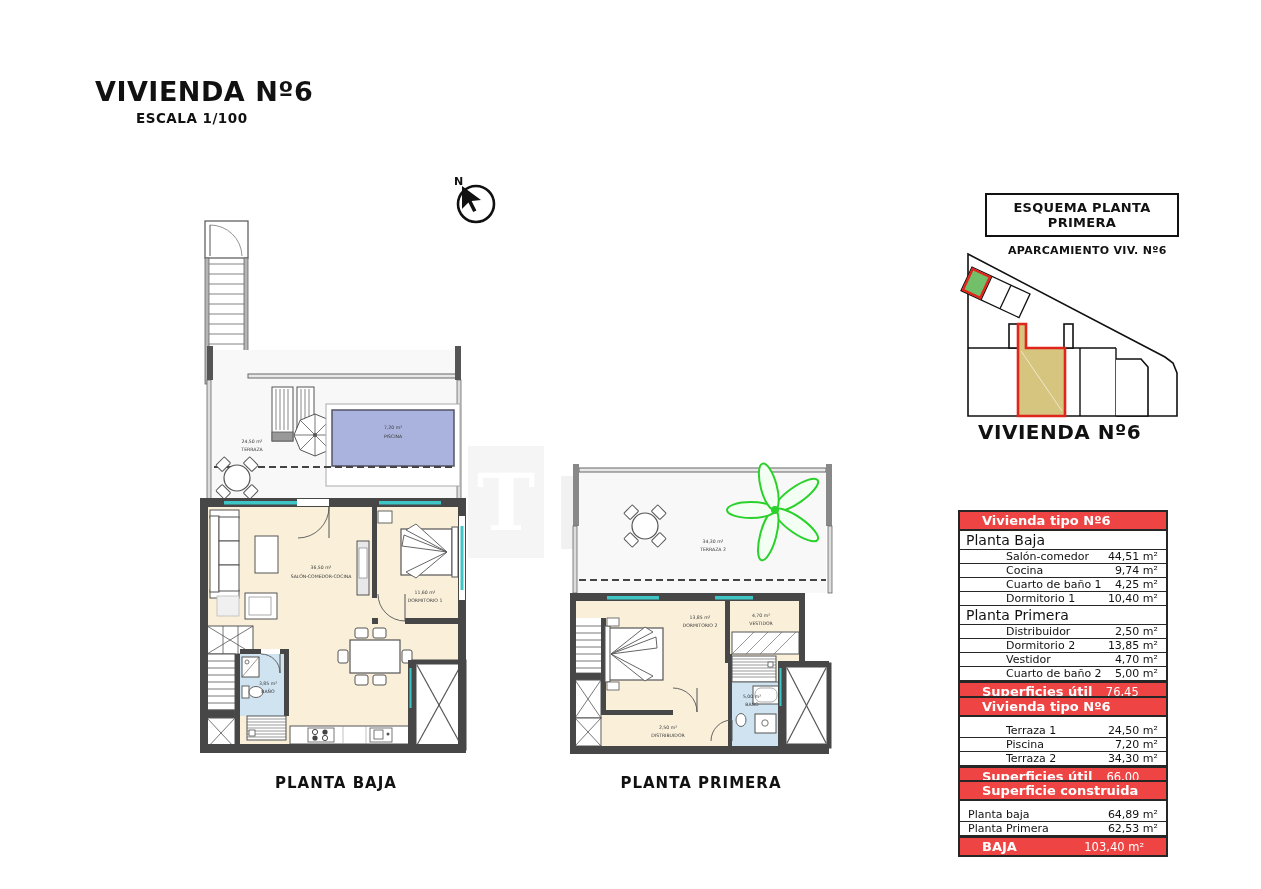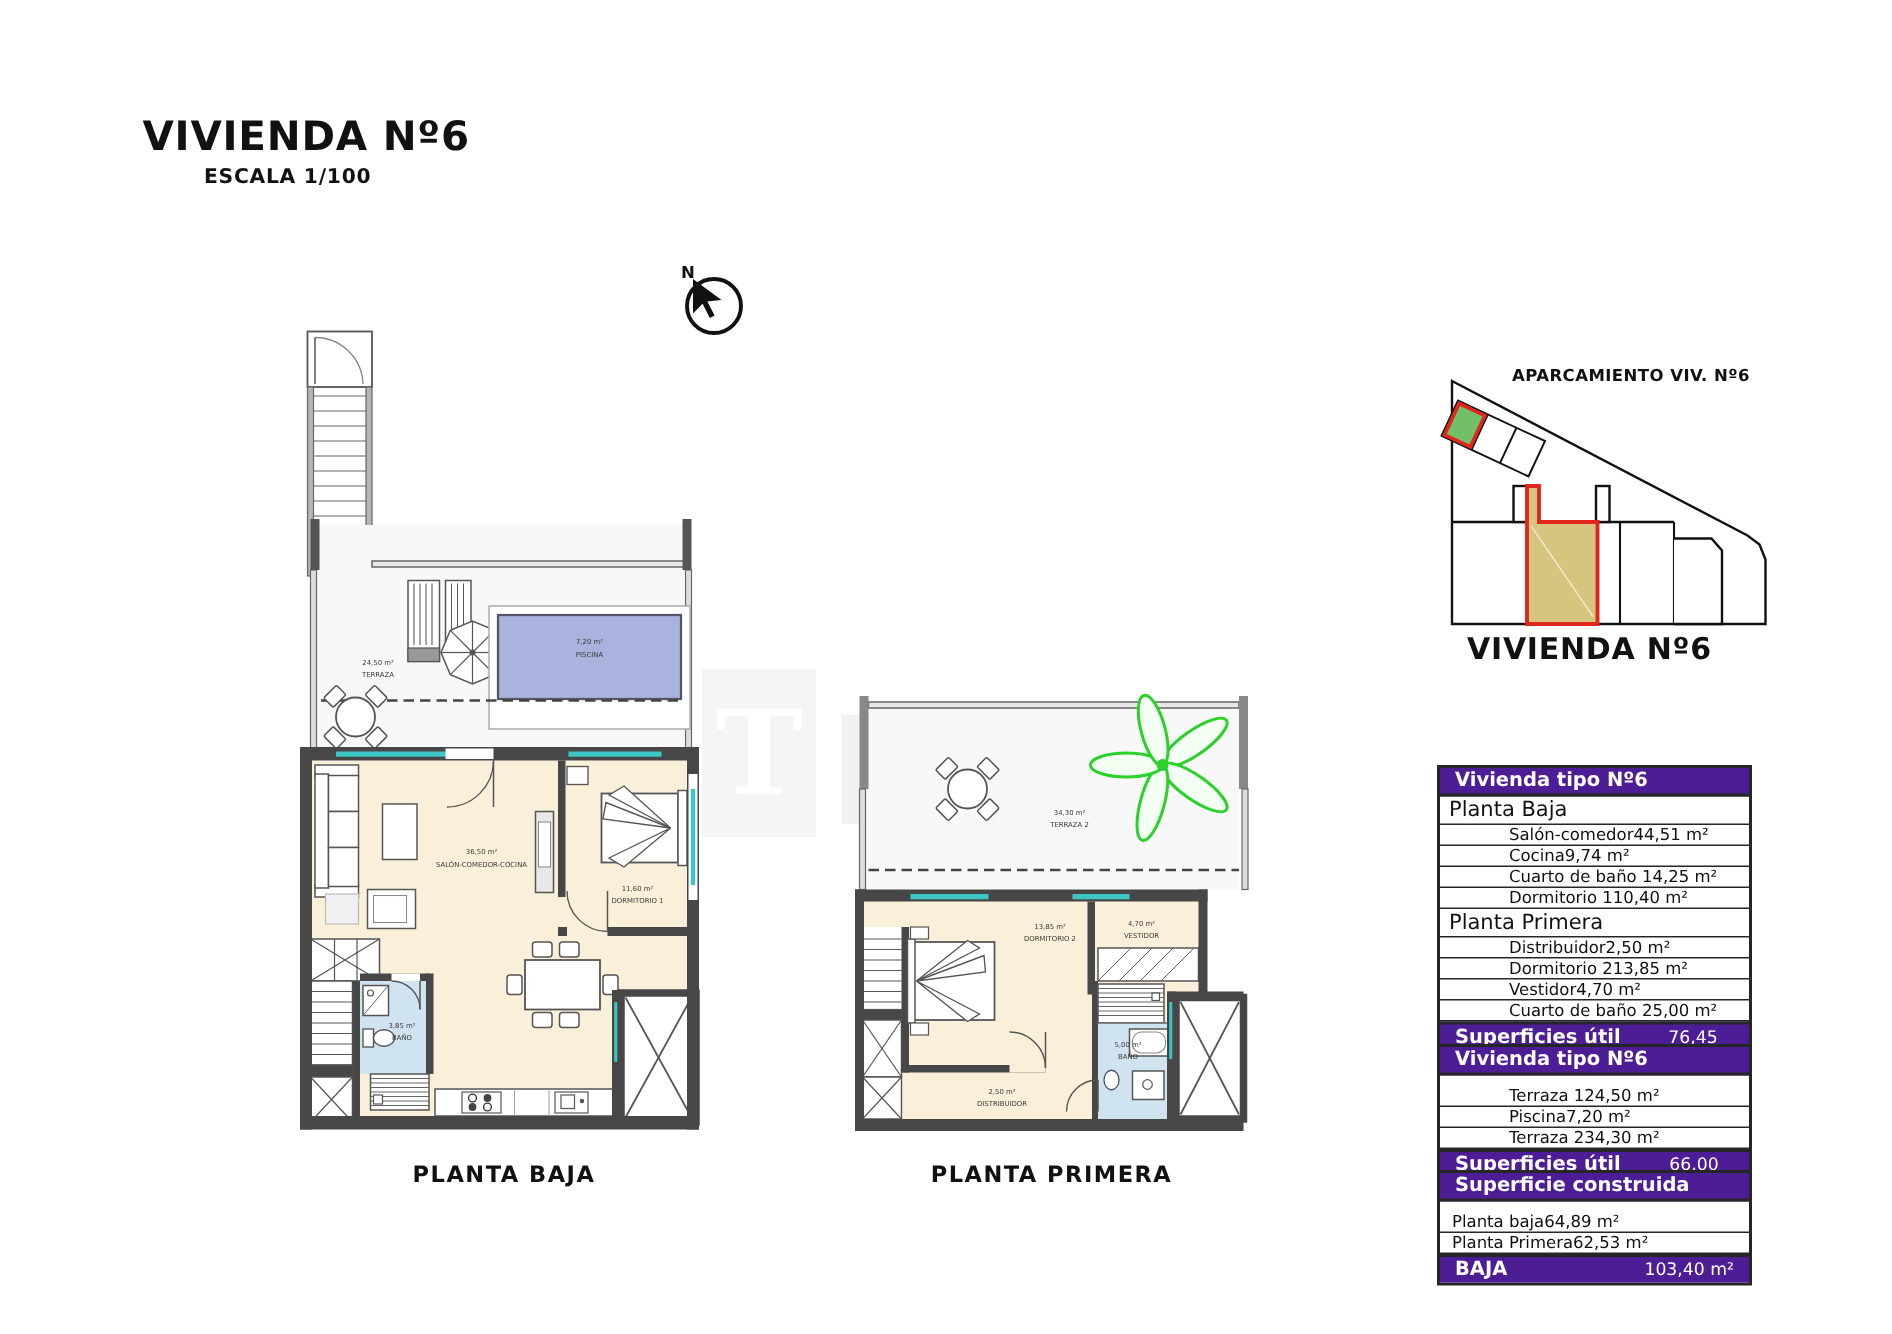--- a/index.html
+++ b/index.html
@@ -16,27 +16,27 @@
            display:flex;align-items:center;justify-content:center;}
   #wm-logo span{font-family:"DejaVu Serif",serif;font-size:78px;color:#ffffff;font-weight:700;}
   #wm-text{left:552px;top:408px;font-size:100px;font-weight:700;color:#ededed;letter-spacing:22px;opacity:.75;}
   
   #esquema-box{left:985px;top:145px;width:190px;border:2px solid #111;padding:5px 0;
                font-size:13px;font-weight:700;text-align:center;letter-spacing:.3px;background:#fff;}
   #parking-label{left:1008px;top:196px;font-size:11px;font-weight:700;letter-spacing:.3px;}
   #vivienda-label{left:978px;top:372px;font-size:20px;font-weight:800;letter-spacing:.5px;}
   
   .rtable{width:210px;border:2px solid #262626;background:#fff;box-sizing:border-box;}
-  .rtable .bar{background:#4c1d95;color:#fff;font-size:13px;font-weight:700;
-               padding:1px 10px;display:flex;justify-content:space-between;align-items:baseline;}
+  .rtable .bar{background:#ef4444;color:#fff;font-size:13px;font-weight:700;
+               padding:1px 22px;display:flex;justify-content:space-between;align-items:baseline;}
   .rtable .bar .val{font-size:11.5px;font-weight:400;}
   .rtable .bar.hdr{border-bottom:2px solid #262626;}
   .rtable .bar.ftr{border-top:2px solid #262626;}
   .rtable .sect{font-size:14px;padding:1px 6px;border-bottom:1.5px solid #262626;font-weight:400;}
-  .rtable .row{display:flex;font-size:11px;line-height:13px;
+  .rtable .row{display:flex;justify-content:space-between;font-size:11px;line-height:13px;
                padding:0 8px 0 46px;border-bottom:1px solid #262626;}
   .rtable .row:last-of-type{border-bottom:none;}
   .rtable .row.flush{padding-left:8px;}
   .rtable .gap{height:7px;}
   
   .pl{font-family:"DejaVu Sans",sans-serif;font-size:4.6px;fill:#3a3a3a;text-anchor:middle;}
 </style>
 </head>
 <body>
 
@@ -426,20 +426,21 @@
 
     <text class="pl" x="135" y="161">13,85 m²</text>
     <text class="pl" x="135" y="169">DORMITORIO 2</text>
     <text class="pl" x="196" y="159">4,70 m²</text>
     <text class="pl" x="196" y="167">VESTIDOR</text>
     <text class="pl" x="103" y="271">2,50 m²</text>
     <text class="pl" x="103" y="279">DISTRIBUIDOR</text>
   </svg>
   <div class="abs plan-caption" style="left:616px;top:726px;width:170px">PLANTA PRIMERA</div>
 
+  <div class="abs" id="esquema-box">ESQUEMA PLANTA PRIMERA</div>
   <div class="abs" id="parking-label">APARCAMIENTO VIV. Nº6</div>
 
   <svg class="abs" style="left:958px;top:203px" width="244" height="178" viewBox="0 0 244 178">
     <path d="M10,3 L207,106 L215,112 L219,122 L219,165 L10,165 Z" fill="#fff" stroke="#111" stroke-width="1.6"></path>
 
     <g transform="translate(14,16) rotate(25)">
       <rect x="0" y="0" width="64" height="26" fill="#fff" stroke="#111" stroke-width="1.3"></rect>
       <line x1="22" y1="0" x2="22" y2="26" stroke="#111" stroke-width="1.3"></line>
       <line x1="43" y1="0" x2="43" y2="26" stroke="#111" stroke-width="1.3"></line>
       <rect x="1.5" y="1.5" width="19" height="23" fill="#72bf6a" stroke="#e0261c" stroke-width="2.4"></rect>

